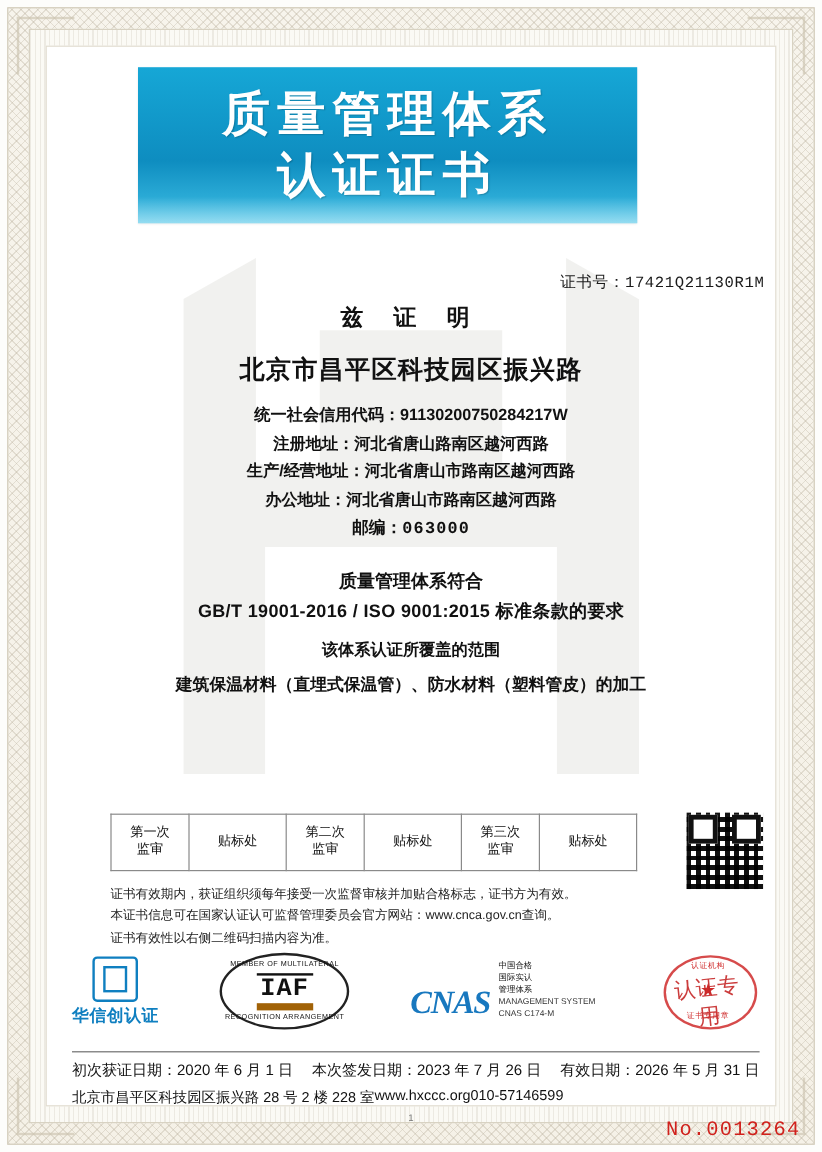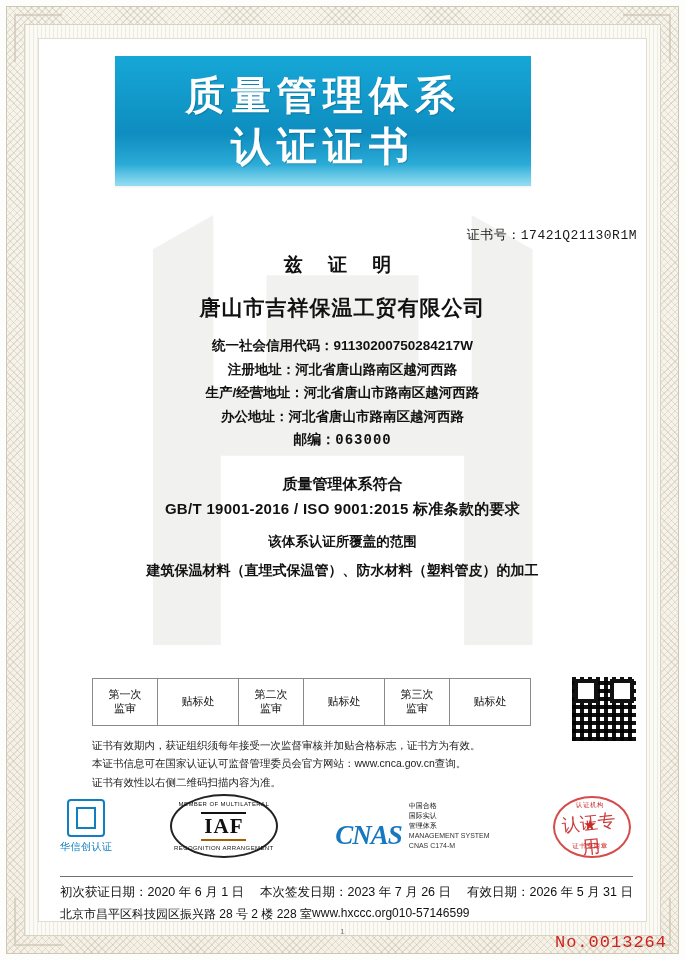--- a/index.html
+++ b/index.html
@@ -253,37 +253,37 @@
     border: 2px solid #0f7fc0;
     border-radius: 4px;
     position: relative;
   }
   .hx-mark::before {
     content: "";
     position: absolute;
     left: 7px; top: 6px; right: 7px; bottom: 6px;
     border: 2px solid #0f7fc0;
   }
-  .hx-text { font-size: 10px; font-weight: normal; letter-spacing: 0.5px; }
+  .hx-text { font-size: 14px; font-weight: bold; letter-spacing: 0.5px; }
 
   .logo-iaf {
     width: 104px; height: 60px;
     border-radius: 50%;
     border: 2px solid #222;
     position: relative;
     display: flex; align-items: center; justify-content: center;
   }
   .iaf-core {
     font-size: 21px;
     font-weight: bold;
     letter-spacing: 1px;
-    font-family: Liberation Serif, serif;
+    font-family: Liberation Mono, monospace;
     color: #111;
     border-top: 2px solid #111;
-    border-bottom: 2px solid #a16207;
+    border-bottom: 6px solid #a16207;
     padding: 0 3px;
   }
   .iaf-top, .iaf-bot {
     position: absolute;
     left: 0; right: 0;
     text-align: center;
     font-size: 6px;
     letter-spacing: 0.4px;
     color: #111;
   }
@@ -415,21 +415,21 @@
     <div class="banner-line">质量管理体系</div>
     <div class="banner-line">认证证书</div>
   </div>
 
   <div class="cert-no">
     <span>证书号：</span><span class="val">17421Q21130R1M</span>
   </div>
 
   <div class="body-block">
     <div class="hereby">兹 证 明</div>
-    <div class="company">唐山市吉祥保温工贸有限公司</div>
+    <div class="company">北京市昌平区科技园区振兴路</div>
     <div class="kv">统一社会信用代码：91130200750284217W</div>
     <div class="kv">注册地址：河北省唐山路南区越河西路</div>
     <div class="kv">生产/经营地址：河北省唐山市路南区越河西路</div>
     <div class="kv">办公地址：河北省唐山市路南区越河西路</div>
     <div class="zip">
       <span>邮编：</span><span class="num">063000</span>
     </div>
     <div class="conform-label">质量管理体系符合</div>
     <div class="standard">GB/T 19001-2016 / ISO 9001:2015 标准条款的要求</div>
     <div class="scope-label">该体系认证所覆盖的范围</div>

